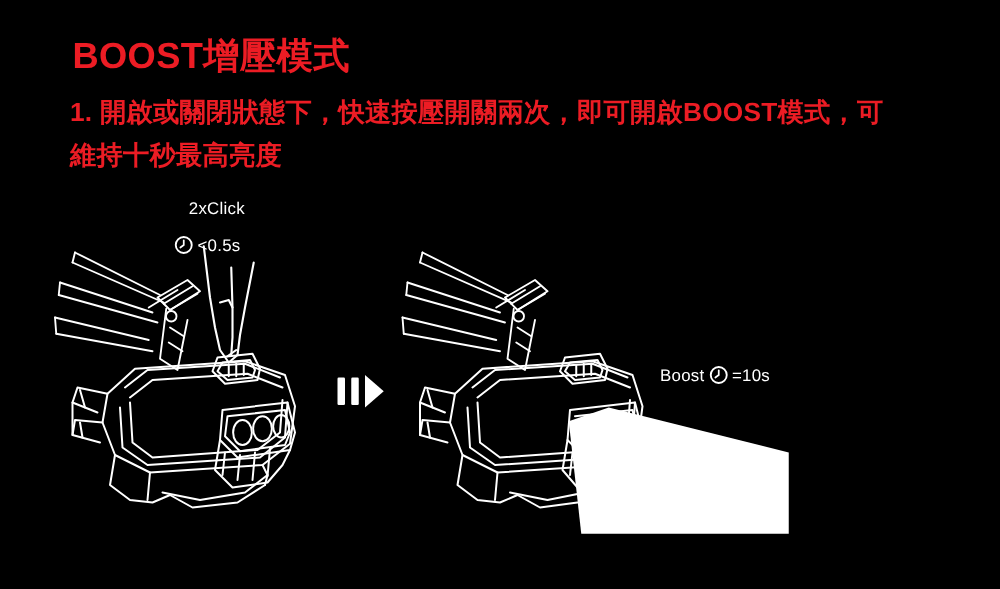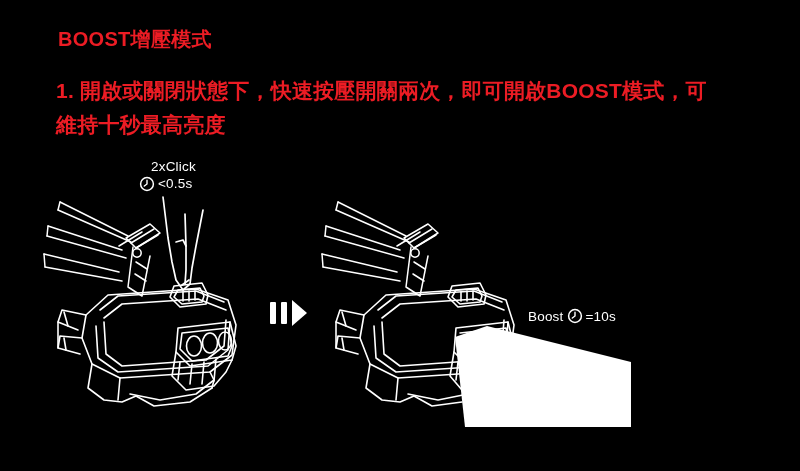--- a/index.html
+++ b/index.html
@@ -17,21 +17,21 @@
     height: 471px;
     background: #000000;
     overflow: hidden;
   }
 
   
   .title {
     position: absolute;
     left: 58px;
     top: 28px;
-    font-size: 20px;
+    font-size: 29px;
     font-weight: 700;
     line-height: 1.18;
     color: #ec1c24;
     letter-spacing: 0.3px;
     white-space: nowrap;
   }
   .instruction {
     position: absolute;
     left: 56px;
     top: 74px;
@@ -68,29 +68,29 @@
     gap: 3px;
   }
   .callout-click {
     left: 151px;
     top: 159px;
     display: block;
     text-align: center;
   }
   .callout-click .line2 {
     display: flex;
-    align-items: flex-start;
+    align-items: center;
     justify-content: flex-start;
     gap: 3px;
-    margin-top: 2px;
+    margin-top: 14px;
     margin-left: -12px;
   }
   .callout-boost {
     left: 528px;
-    top: 308px;
+    top: 292px;
   }
   .clock-ico {
     display: inline-block;
     width: 16px;
     height: 16px;
     flex: 0 0 auto;
   }
 </style>
 </head>
 <body>

